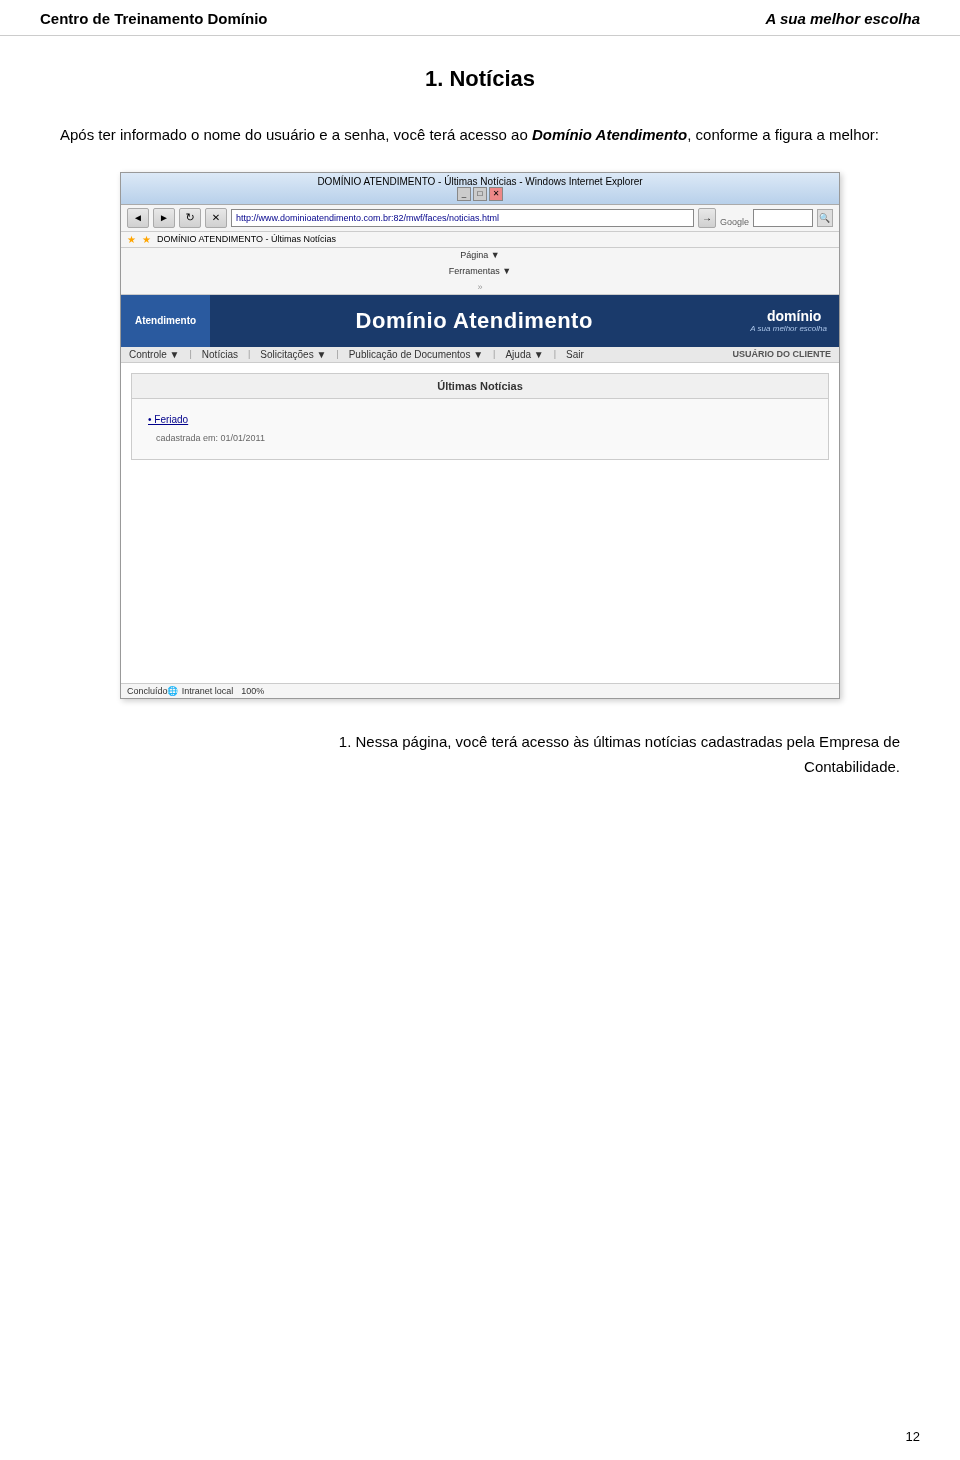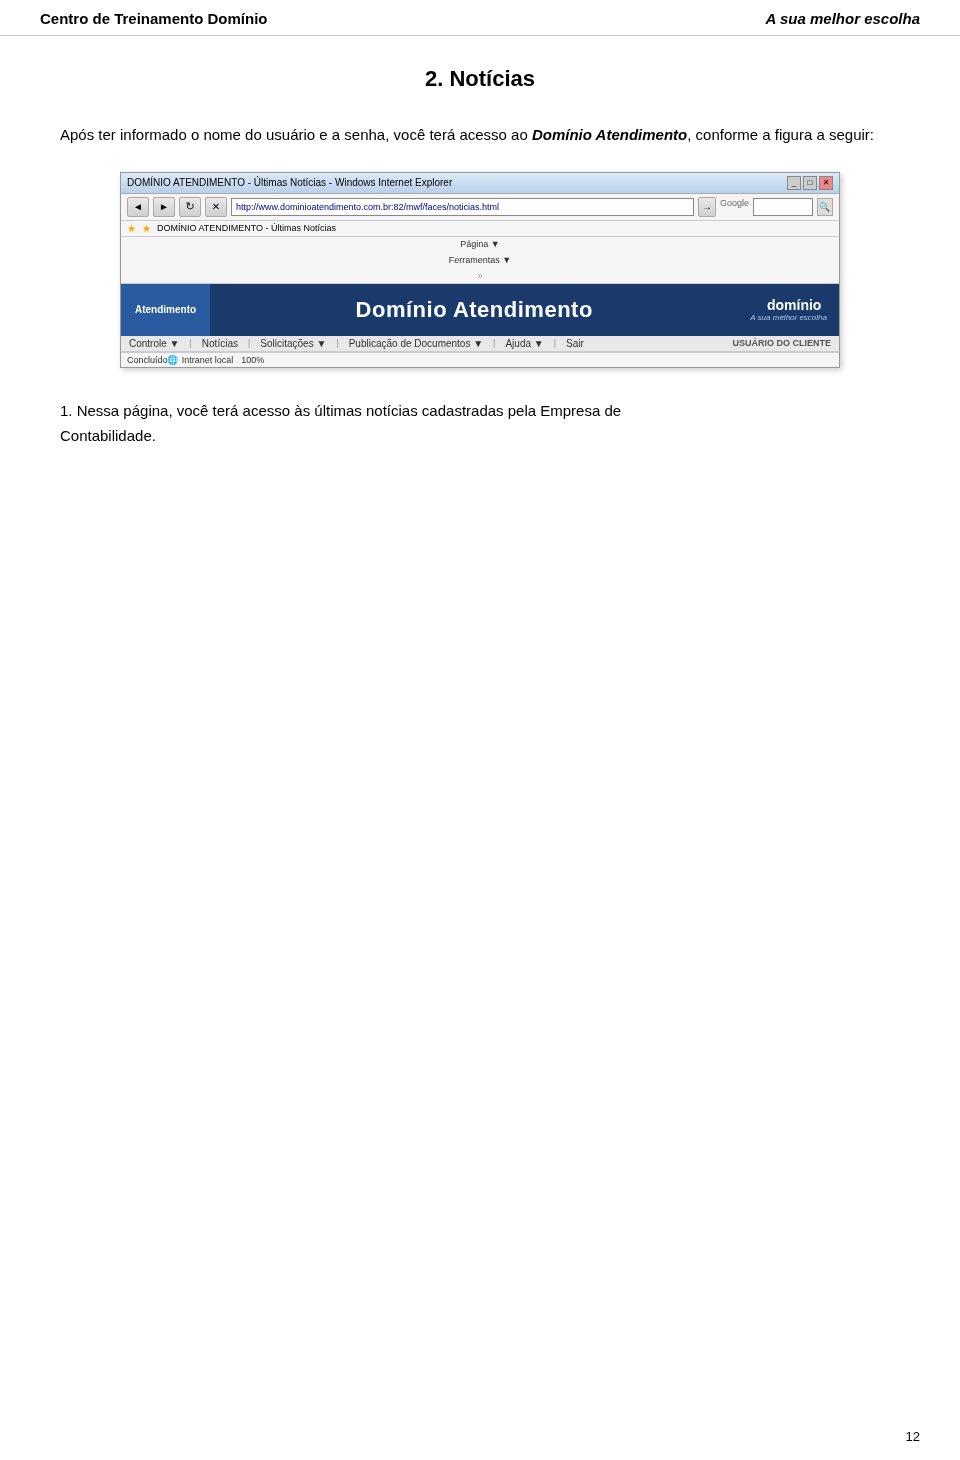--- a/index.html
+++ b/index.html
@@ -64,20 +64,21 @@
     }
 
     
     .browser-titlebar {
       background: linear-gradient(to bottom, #dce9f7, #b8d0ea);
       padding: 3px 6px 3px 6px;
       display: flex;
       align-items: center;
       justify-content: space-between;
       border-bottom: 1px solid #aaa;
+      flex-direction: column;
     }
     .browser-titlebar .title-text {
       font-size: 10px;
       color: #000;
       flex: 1;
     }
     .browser-titlebar .win-controls {
       display: flex;
       gap: 2px;
     }
@@ -120,21 +121,21 @@
       background: #fff;
       border: 1px solid #888;
       font-size: 9px;
       padding: 0 4px;
       display: flex;
       align-items: center;
       color: #00008B;
     }
     .google-box {
       display: flex;
-      align-items: flex-start;
+      align-items: flex-end;
       gap: 4px;
     }
     .google-label {
       font-size: 9px;
       color: #666;
     }
     .google-input {
       width: 60px;
       height: 18px;
       border: 1px solid #888;
@@ -331,20 +332,21 @@
       display: flex;
       align-items: center;
       gap: 3px;
     }
 
     
     .bottom-paragraph {
       font-size: 15px;
       line-height: 1.7;
       margin-top: 20px;
+      text-align: right;
     }
 
     
     .page-number {
       position: absolute;
       bottom: 16px;
       right: 40px;
       font-size: 13px;
       color: #000;
       text-align: right;
@@ -353,24 +355,24 @@
 </head>
 <body>
 
 <div class="page-header">
   <span class="left-title">Centro de Treinamento Domínio</span>
   <span class="right-title">A sua melhor escolha</span>
 </div>
 
 <div class="main-content">
 
-  <div class="section-title">2. Notícias</div>
+  <div class="section-title">1. Notícias</div>
 
   <p class="intro-paragraph">
-    <span>Após ter informado o nome do usuário e a senha, você terá acesso ao </span><span class="bold-italic">Domínio Atendimento</span><span>, conforme a figura a seguir:</span>
+    <span>Após ter informado o nome do usuário e a senha, você terá acesso ao </span><span class="bold-italic">Domínio Atendimento</span><span>, conforme a figura a melhor:</span>
   </p>
 
   <div class="browser-screenshot">
 
     <div class="browser-titlebar">
       <span class="title-text">DOMÍNIO ATENDIMENTO - Últimas Notícias - Windows Internet Explorer</span>
       <div class="win-controls">
         <div class="win-btn">_</div>
         <div class="win-btn">□</div>
         <div class="win-btn" style="background:#e88;">✕</div>
@@ -430,20 +432,32 @@
         <span class="nav-item">Solicitações ▼</span>
         <span class="nav-separator">|</span>
         <span class="nav-item">Publicação de Documentos ▼</span>
         <span class="nav-separator">|</span>
         <span class="nav-item">Ajuda ▼</span>
         <span class="nav-separator">|</span>
         <span class="nav-item">Sair</span>
         <span class="nav-user">USUÁRIO DO CLIENTE</span>
       </div>
 
+      <div class="app-body">
+        <div class="content-area">
+          <div class="content-title">Últimas Notícias</div>
+          <div class="news-list">
+            <div class="news-item">
+              <span class="news-item-title">• Feriado</span>
+              <br>
+              <span class="news-item-date">cadastrada em: 01/01/2011</span>
+            </div>
+          </div>
+        </div>
+      </div>
 
     </div>
 
     <div class="browser-statusbar">
       <span>Concluído</span>
       <div class="statusbar-right">
         <div class="intranet-label">
           <span style="font-size:9px;">🌐</span>
           <span>Intranet local</span>
         </div>

